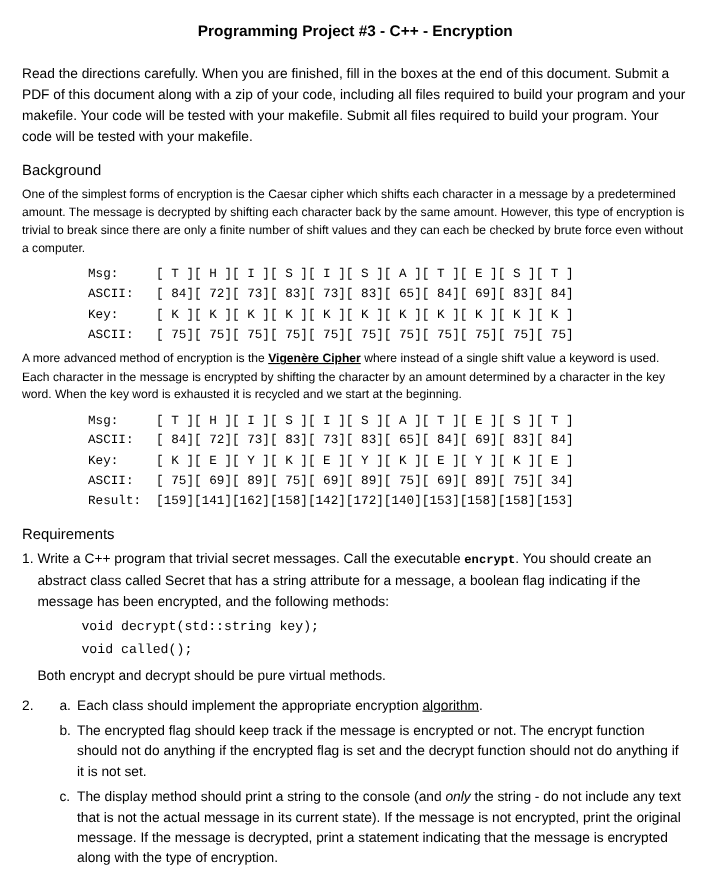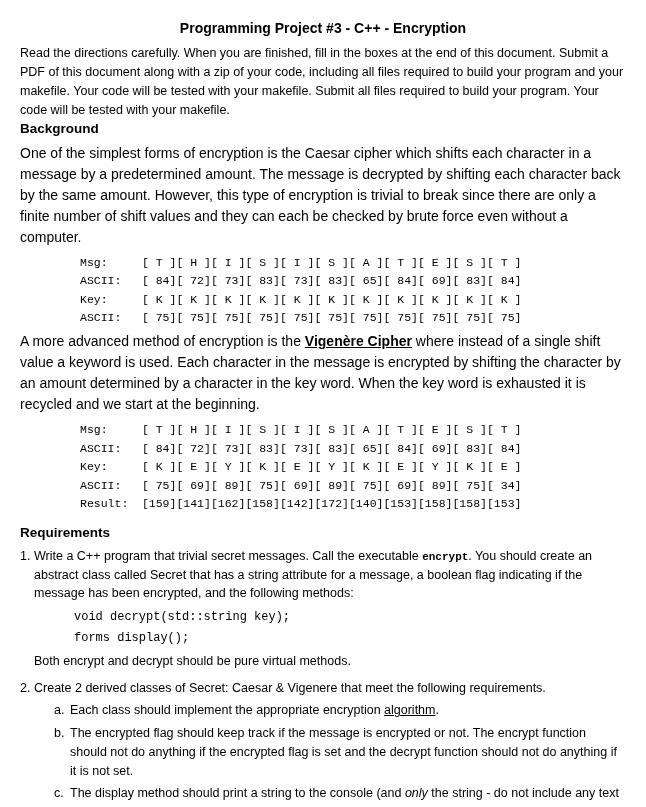--- a/index.html
+++ b/index.html
@@ -16,36 +16,37 @@
       width: 646px;
       min-height: 807px;
       padding: 18px 20px 18px 20px;
       line-height: 1.45;
     }
 
     .page-title {
       text-align: center;
       font-weight: bold;
       font-size: 14px;
-      margin-bottom: 6px;
+      margin-bottom: 20px;
     }
 
     .intro-text {
       font-size: 12.5px;
+      margin-bottom: 12px;
       line-height: 1.5;
     }
 
     .section-heading {
-      font-weight: bold;
+      font-weight: normal;
       font-size: 13.5px;
       margin-bottom: 4px;
     }
 
     .body-text {
-      font-size: 14px;
+      font-size: 11px;
       line-height: 1.5;
       margin-bottom: 6px;
     }
 
     .cipher-block {
       font-family: 'Courier New', Courier, monospace;
       font-size: 11.5px;
       margin: 4px 0 4px 60px;
       line-height: 1.6;
     }
@@ -152,21 +153,21 @@
     <div><span class="row-label">ASCII:</span><span> [ 75][ 69][ 89][ 75][ 69][ 89][ 75][ 69][ 89][ 75][ 34]</span></div>
     <div><span class="row-label">Result:</span><span> [159][141][162][158][142][172][140][153][158][158][153]</span></div>
   </div>
 
 <div class="section-requirements">
   <div class="section-heading">Requirements</div>
 
   <ol class="req-list" id="req-list">
       <li><span class="req-num">1.</span><span>Write a C++ program that trivial secret messages.  Call the executable </span><span class="inline-code">encrypt</span><span>.  You should create an abstract class called Secret that has a string attribute for a message, a boolean flag indicating if the message has been encrypted, and the following methods:</span><div class="code-block">
           <div>void decrypt(std::string key);</div>
-          <div>forms display();</div>
+          <div>void called();</div>
         </div><div>Both encrypt and decrypt should be pure virtual methods.</div></li>
-      <li><span class="req-num">2.</span><span>Create 2 derived classes of Secret: Caesar &amp; Vigenere that meet the following requirements.</span><ul class="sub-list">
+      <li><span class="req-num">2.</span><ul class="sub-list">
           <li><span class="sub-label">a.</span><span>Each class should implement the appropriate encryption </span><span class="underline-text">algorithm</span><span>.</span></li>
           <li><span class="sub-label">b.</span><span>The encrypted flag should keep track if the message is encrypted or not.  The encrypt function should not do anything if the encrypted flag is set and the decrypt function should not do anything if it is not set.</span></li>
           <li><span class="sub-label">c.</span><span>The display method should print a string to the console (and </span><span class="italic-text">only</span><span> the string - do not include any text that is not the actual message in its current state).  If the message is not encrypted, print the original message.  If the message is decrypted, print a statement indicating that the message is encrypted along with the type of encryption.</span></li>
         </ul></li>
     </ol>
 </div>
 
 </body></html>

